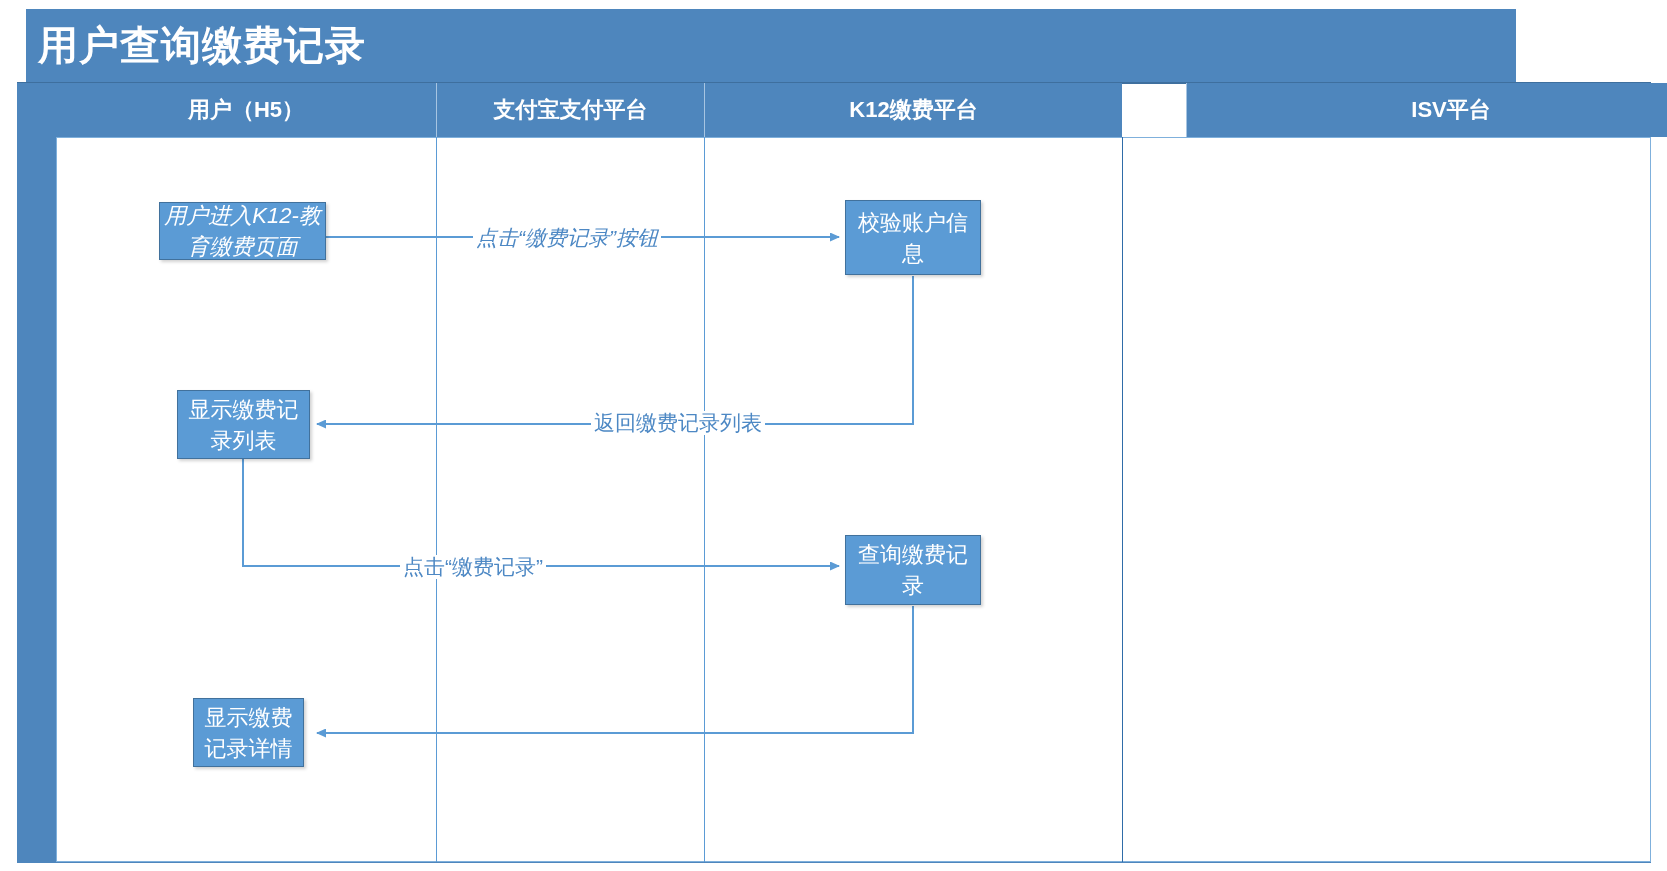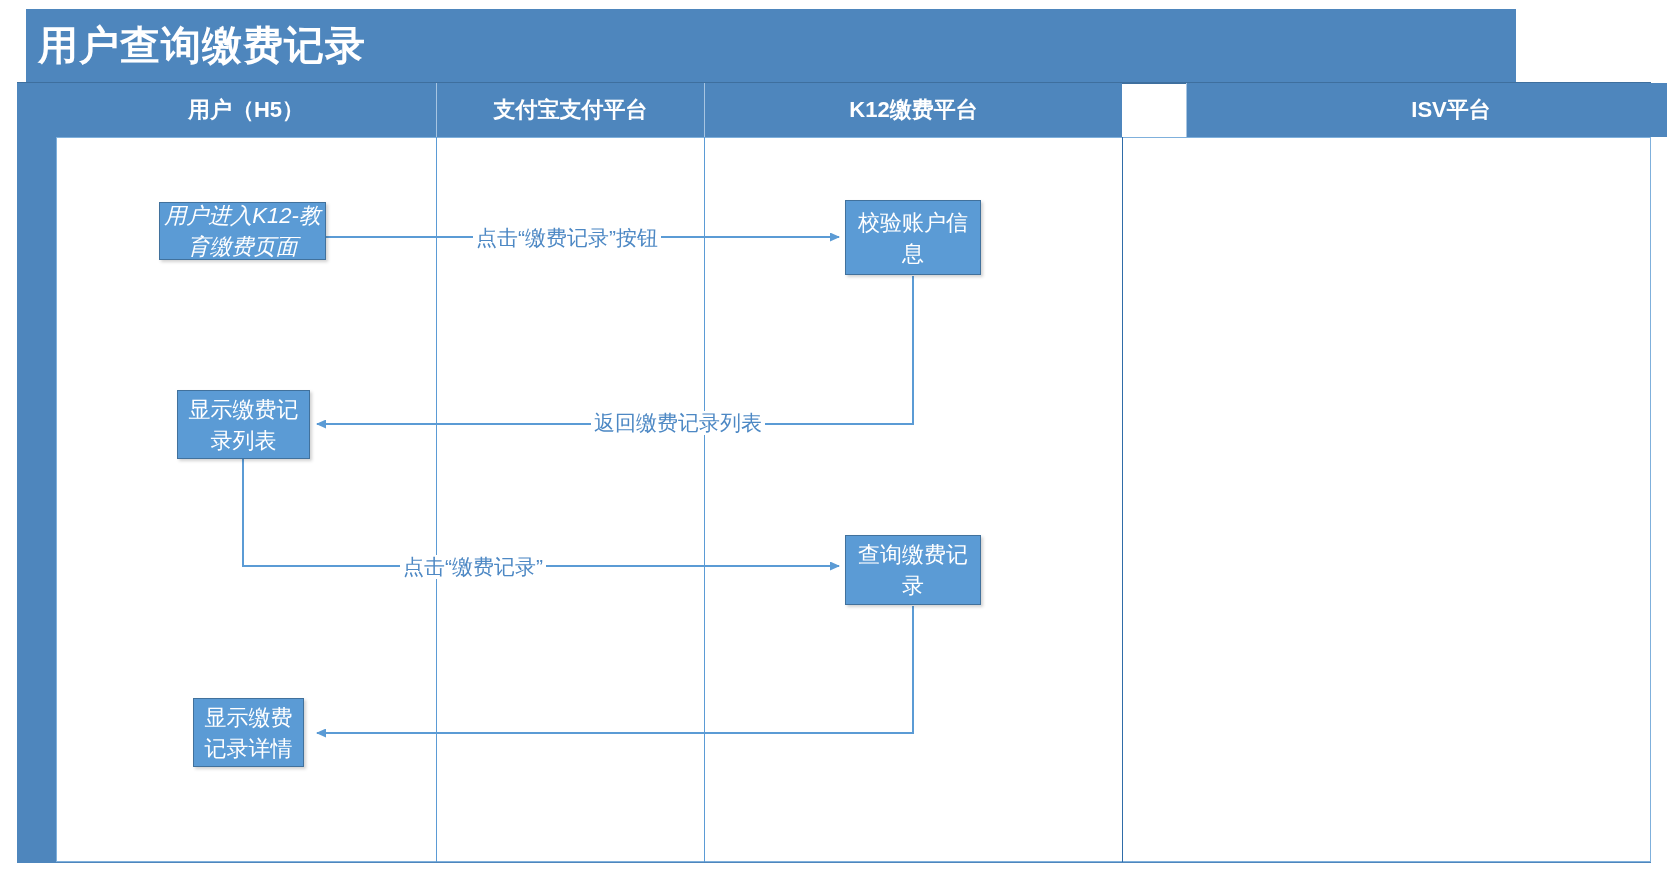--- a/index.html
+++ b/index.html
@@ -208,19 +208,19 @@
   </div>
 
   <div class="node" style="left:845px; top:535px; width:136px; height:70px;">
     <span>查询缴费记录</span>
   </div>
 
   <div class="node" style="left:169px; top:698px; width:111px; height:69px;margin-left:24px;">
     <span>显示缴费记录详情</span>
   </div>
 
-  <div class="edge-label" style="left:473px; top:226px;">点击“缴费记录”按钮</div>
+  <div class="edge-label" style="left:473px; top:226px;font-style:italic;">点击“缴费记录”按钮</div>
 
   <div class="edge-label" style="left:591px; top:411px;">返回缴费记录列表</div>
 
   <div class="edge-label" style="left:400px; top:555px;">点击“缴费记录”</div>
 
 </div>
 
 </body></html>

